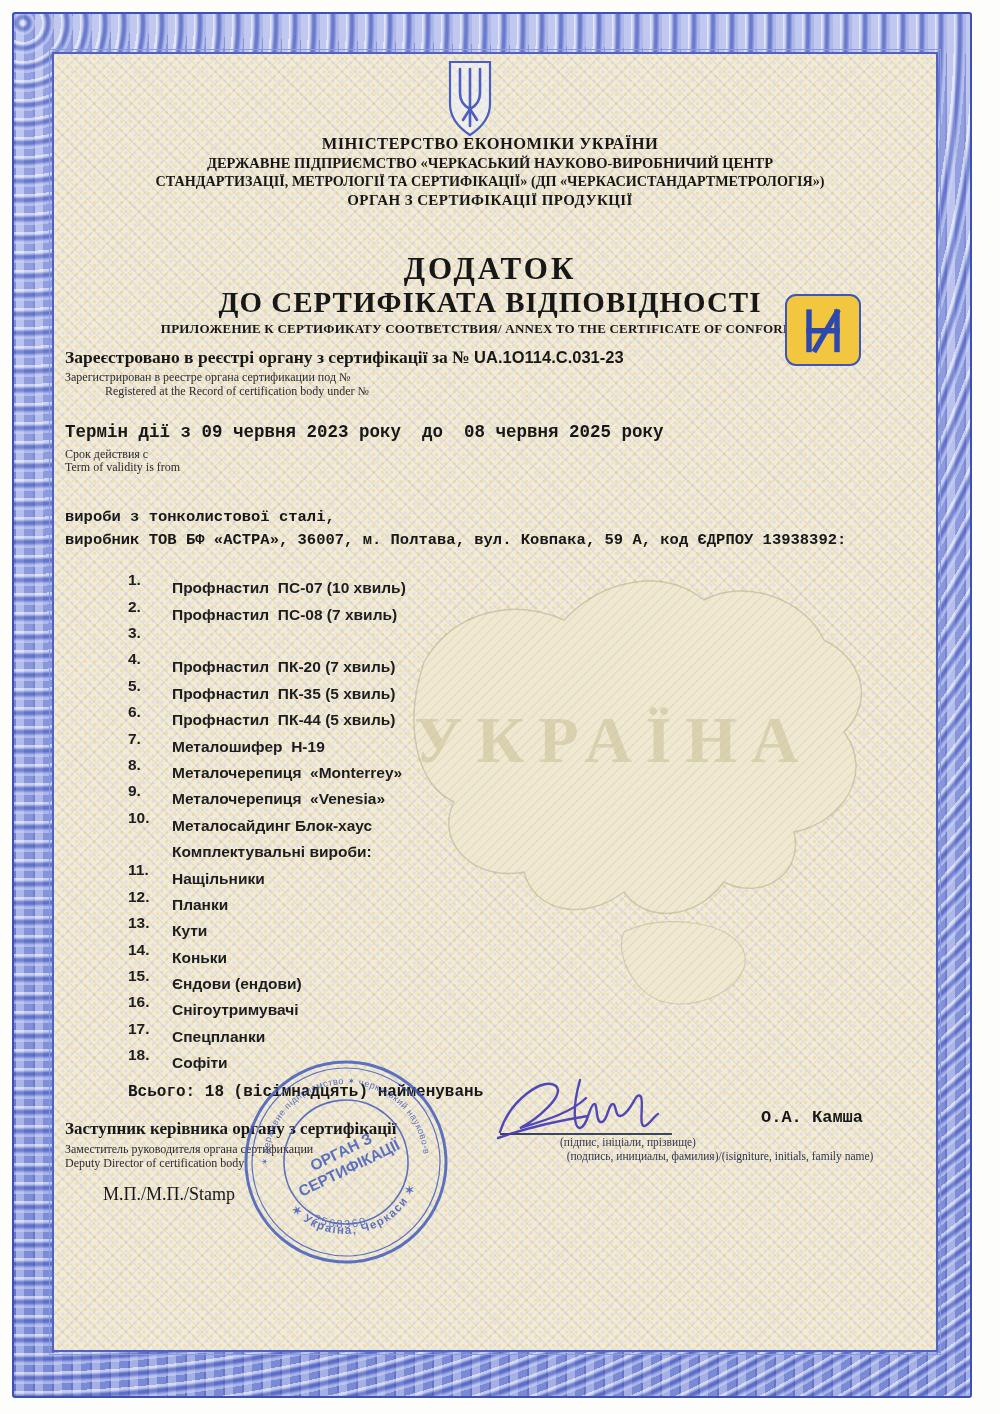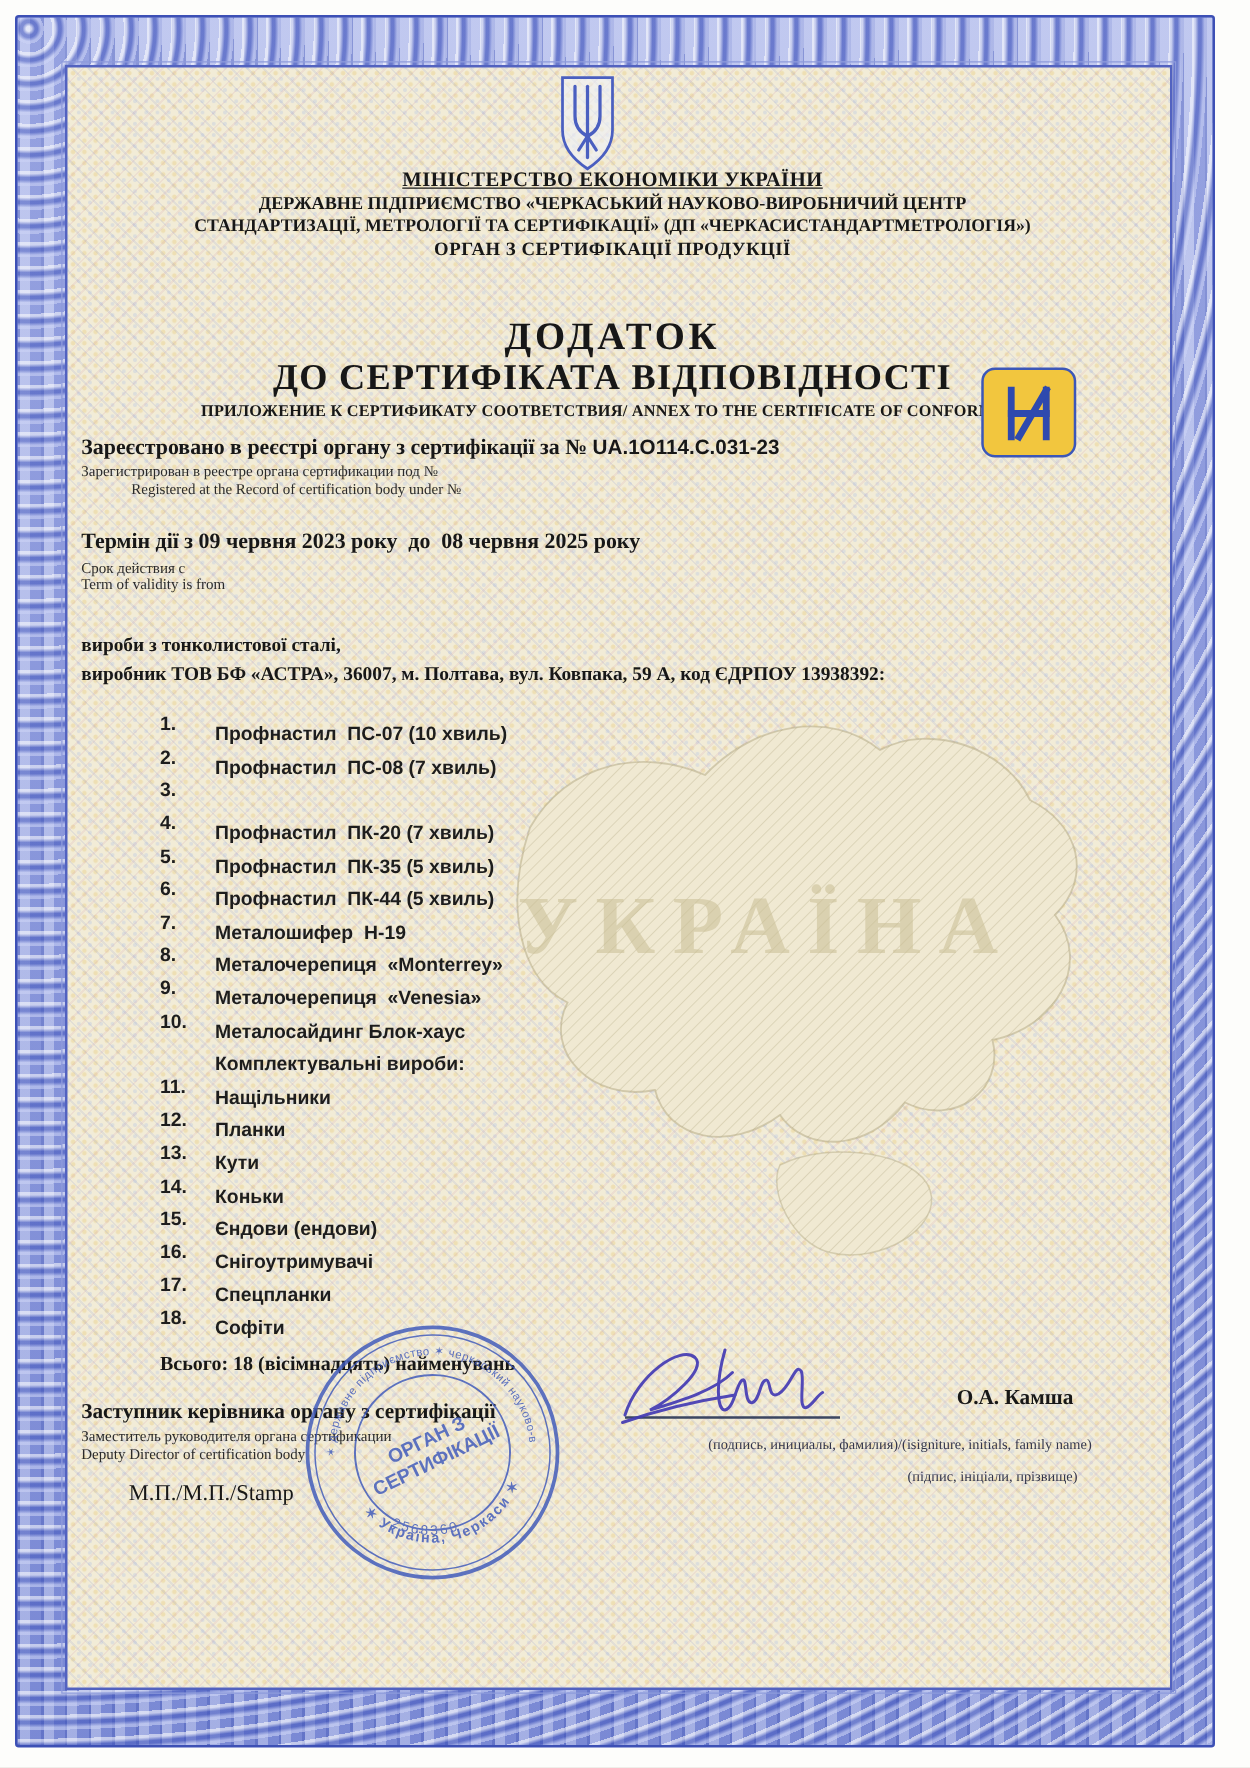--- a/index.html
+++ b/index.html
@@ -32,23 +32,23 @@
       repeating-linear-gradient(-45deg, rgba(208,150,170,.15) 0 1.5px, transparent 1.5px 9px),
       radial-gradient(circle, rgba(228,190,90,.28) 1.5px, transparent 2.2px),
       radial-gradient(circle, rgba(170,190,230,.3) 1.2px, transparent 1.9px);
     background-size:auto,auto,9px 9px,9px 9px;
     background-position:0 0,0 0,0 0,4.5px 4.5px;
     z-index:1;
   }
   .abs{position:absolute; z-index:3;}
   .center-block{left:30px; width:920px; text-align:center;}
   .serif-b{font-family:"Liberation Serif",serif; font-weight:bold;}
-  .sans-b{font-family:Liberation Serif, serif; font-weight:bold;}
+  .sans-b{font-family:Liberation Mono, monospace; font-weight:bold;}
   .small{font-size:12px; color:#2b2b2b;}
-  .hdr1{top:134px; font-size:16.5px; letter-spacing:.4px;text-decoration:underline;}
+  .hdr1{top:134px; font-size:16.5px; letter-spacing:.4px;}
   .hdr2{top:155px; font-size:14.5px;}
   .hdr3{top:173px; font-size:14.2px;}
   .hdr4{top:192px; font-size:15px; letter-spacing:.4px;}
   .title1{top:251px; font-size:31px; letter-spacing:3px;}
   .title2{top:286px; font-size:29px; letter-spacing:1px;}
   .subtitle{top:321px; font-size:13px; letter-spacing:.2px;}
   .reg-main{left:65px; top:347px; font-size:17.5px;}
   .reg-main .num{font-family:"Liberation Sans",sans-serif; font-size:16.5px;}
   .reg-ru{left:65px; top:370px;}
   .reg-en{left:65px; top:384px;padding-left:40px;}
@@ -61,21 +61,21 @@
   .item-row{display:flex; height:26.4px; align-items:center; font-family:"Liberation Sans",sans-serif; font-weight:bold; font-size:15.5px; color:#1d1d1d;}
   .item-num{width:34px; text-align:left;}
   .item-text{margin-left:10px; white-space:pre;margin-top:16px;}
   .total{left:128px; top:1083px; font-size:16px;}
   .sgn-title{left:65px; top:1119px; font-size:17px;}
   .sgn-ru{left:65px; top:1142px;}
   .sgn-en{left:65px; top:1156px;}
   .mp{left:103px; top:1184px; font-size:18px;}
   .sig-line{left:500px; top:1133px; width:172px; border-bottom:2px solid #3c4660; height:0;}
   .sig-name{left:712px; top:1108px; width:200px; text-align:center; font-size:17px;}
-  .sig-cap1{left:560px; top:1176px; width:302px; text-align:right; font-size:11.5px; color:#33364d;}
+  .sig-cap1{left:560px; top:1136px; width:302px; text-align:left; font-size:11.5px; color:#33364d;}
   .sig-cap2{left:520px; top:1150px; width:400px; text-align:center; font-size:11.5px; color:#33364d;}
   
   .mark-box{left:785px; top:294px; width:72px; height:68px; background:#f2c63e; border:2px solid #3c57b8; border-radius:11px; display:flex; align-items:center; justify-content:center;}
   .code-box{left:744px; top:376px; width:150px; height:40px; border:2px solid #2a3370; text-align:center; color:#2f4bb0;}
   .code-box .code{font-size:20px; font-weight:bold; font-family:"Liberation Serif",serif; line-height:21px; letter-spacing:2px;}
   .code-box .std{font-size:12.5px; font-weight:bold; font-family:"Liberation Serif",serif; line-height:15px; letter-spacing:.2px;}
   .stamp-wrap{left:240px; top:1056px; width:212px; height:212px; z-index:4; transform:rotate(-6deg); opacity:.82;}
   .sig-wrap{left:492px; top:1068px; width:210px; height:78px; z-index:4;}
   .watermark{left:362px; top:540px; width:545px; height:545px; z-index:2;}
 </style>

